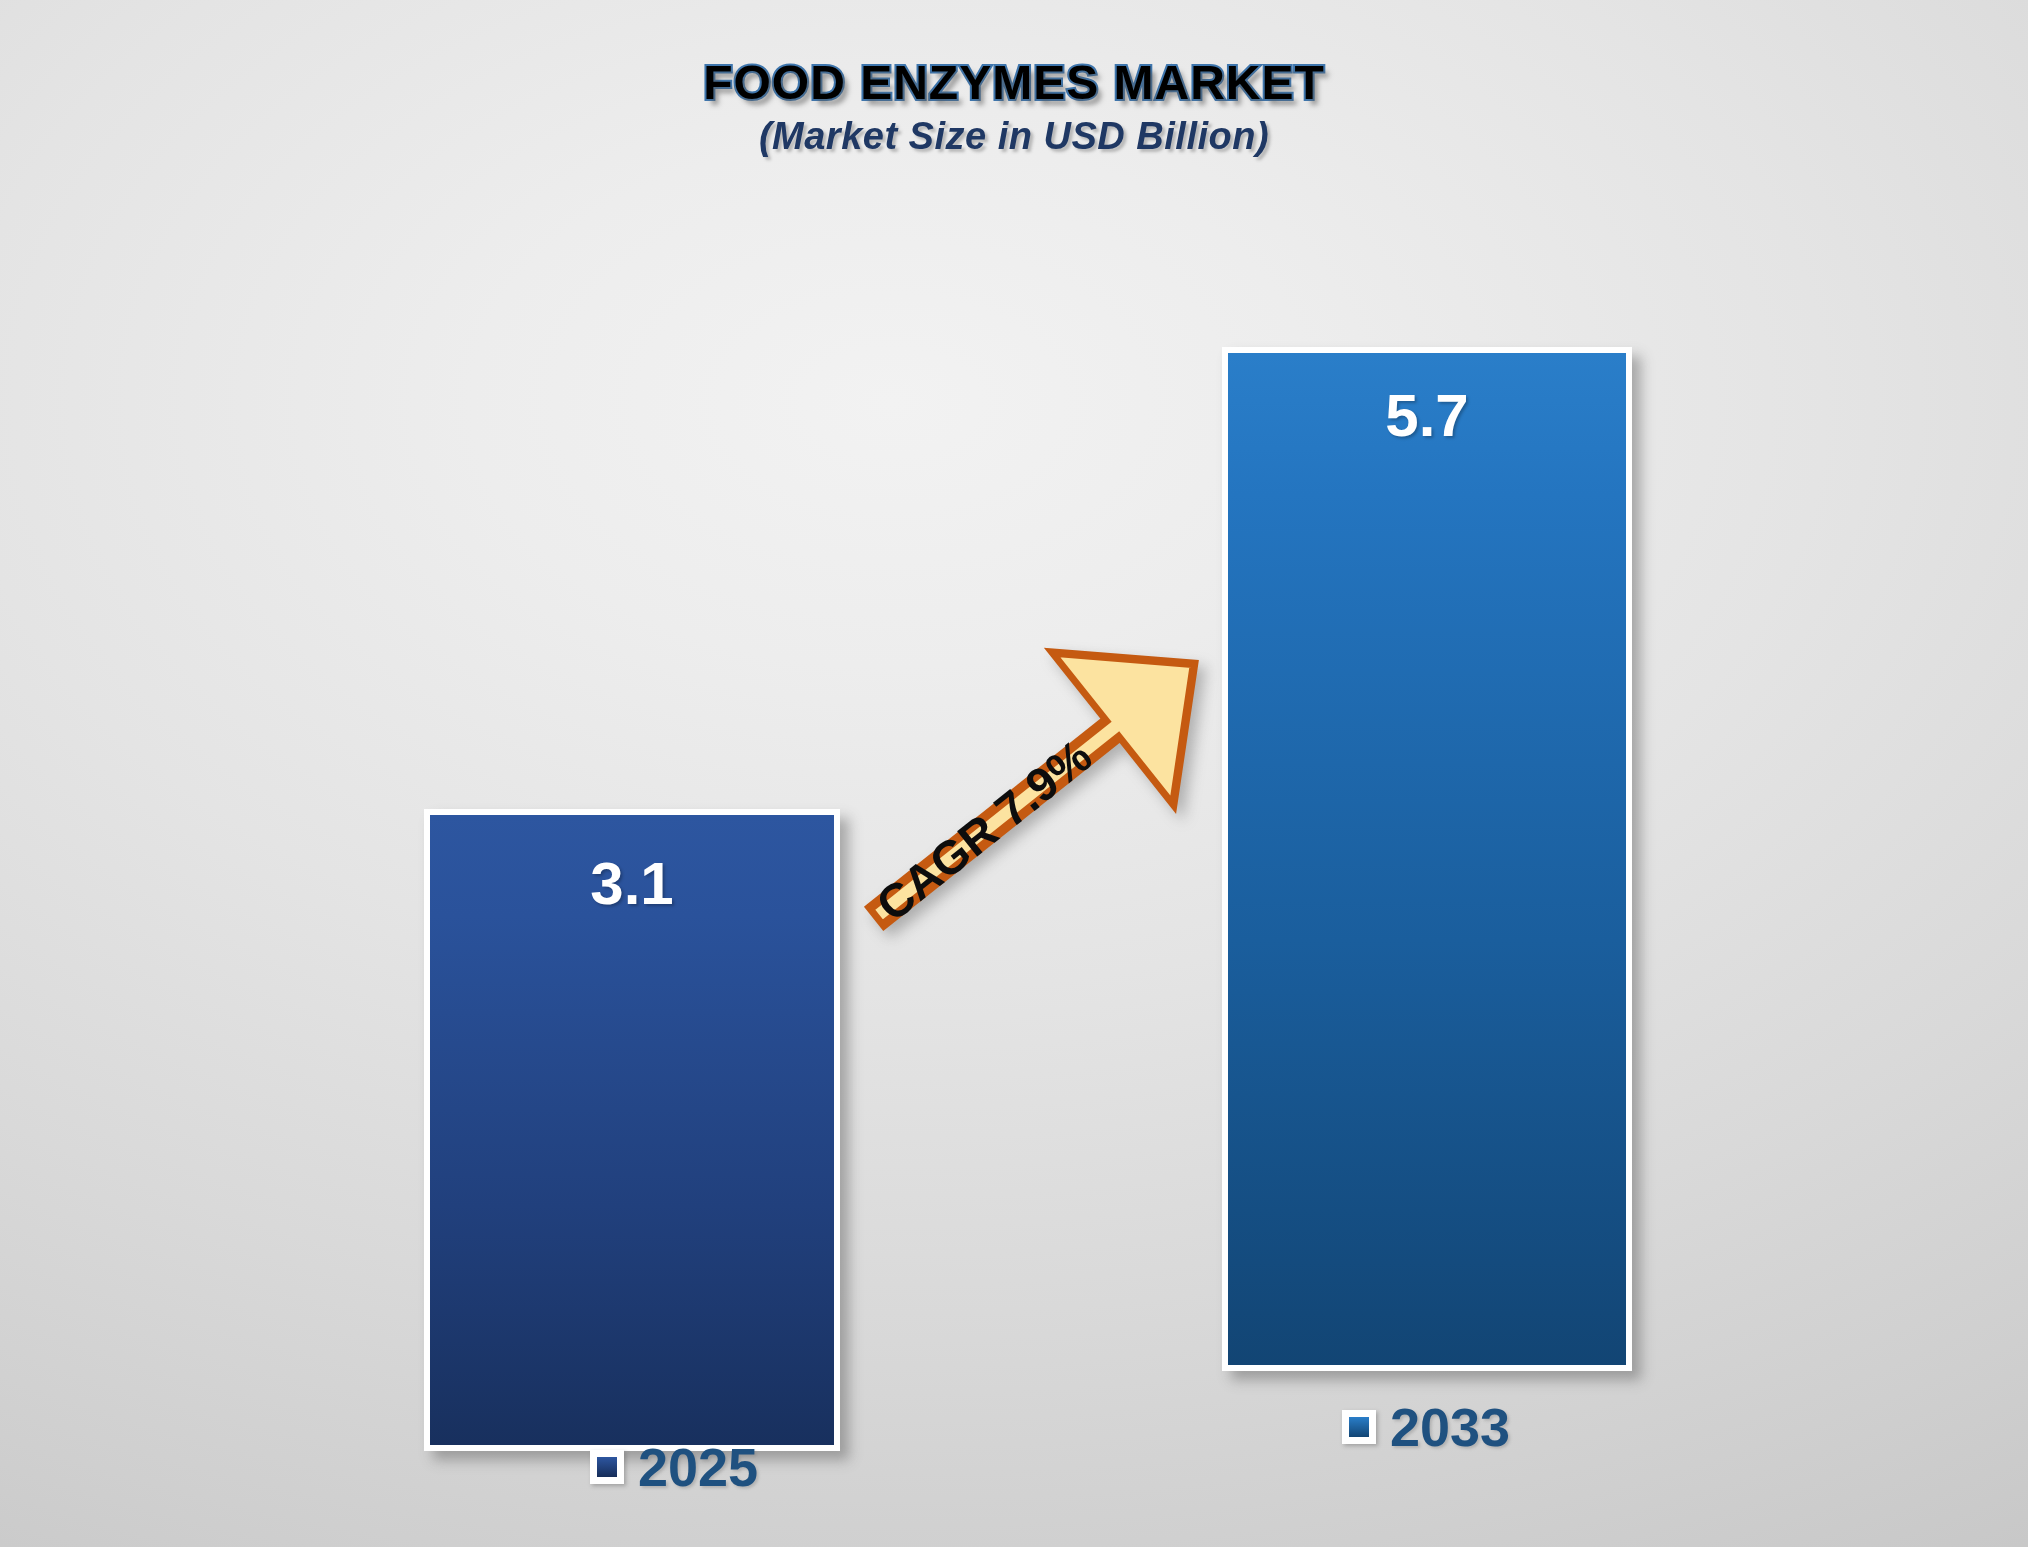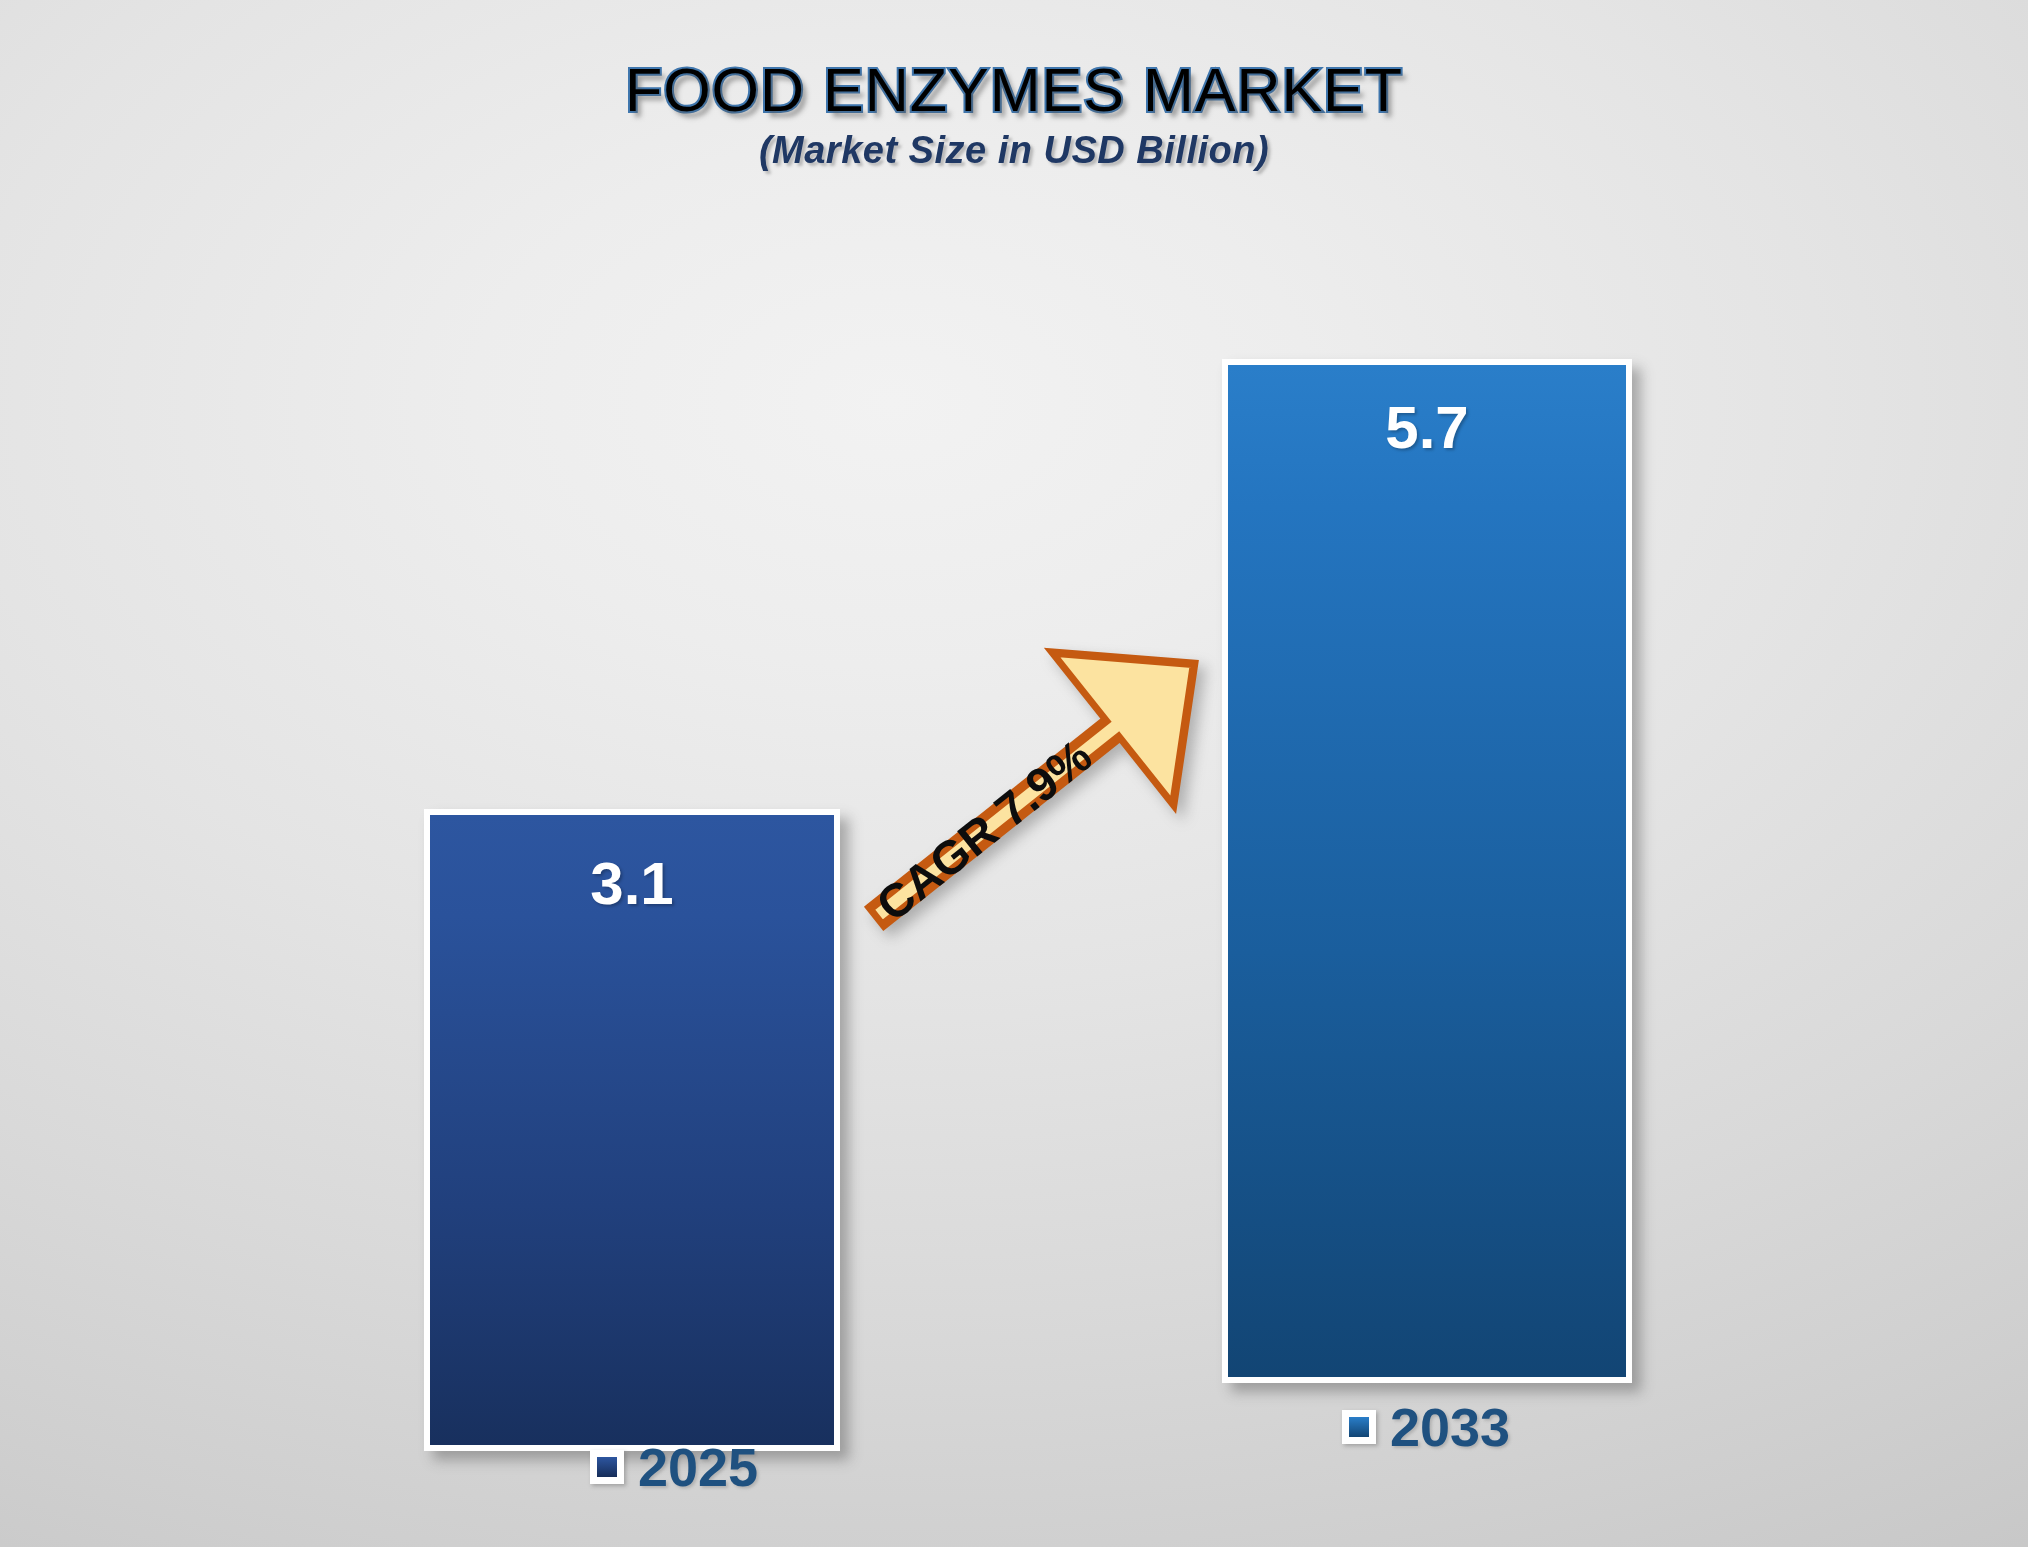--- a/index.html
+++ b/index.html
@@ -14,21 +14,21 @@
       radial-gradient(ellipse 115% 95% at 44% 26%, #f2f2f2 0%, #ededed 18%, #e4e4e4 40%, #d9d9d9 62%, #cfcfcf 80%, #c3c3c3 100%);
     overflow:hidden;
   }
   
   #title-wrap{
     position:absolute;left:0;right:0;top:58px;text-align:center;
     pointer-events:none;
   }
   .chart-title{
     display:inline-block;
-    font-size:61px;font-weight:normal;letter-spacing:1px;
+    font-size:48px;font-weight:bold;letter-spacing:1px;
     color:#000000;
     -webkit-text-stroke:4px #3f76ad;
     paint-order:stroke fill;
     text-shadow:5px 6px 5px rgba(90,90,90,.55);
     line-height:1.06;
   }
   .chart-subtitle{
     display:block;margin-top:6px;
     font-size:38px;font-weight:bold;font-style:italic;
     color:#1f3864;
@@ -47,21 +47,21 @@
   .bar-value{
     position:absolute;left:0;right:0;
     text-align:center;
     color:#ffffff;font-weight:bold;
     text-shadow:2px 2px 3px rgba(0,0,0,.25);
   }
   #bar-2025{left:424px;top:809px;width:416px;height:642px;
     background:linear-gradient(180deg,#2d56a0 0%,#2a529b 16%,#21407d 62%,#18305e 100%);}
   #bar-2025 .bar-value{top:34px;font-size:60px;}
   #bar-2033{left:1222px;top:347px;width:410px;height:1024px;
-    background:linear-gradient(180deg,#2a7ec9 0%,#2475c0 14%,#1a5e9d 58%,#124574 100%);margin-top:12px;}
+    background:linear-gradient(180deg,#2a7ec9 0%,#2475c0 14%,#1a5e9d 58%,#124574 100%);}
   #bar-2033 .bar-value{top:28px;font-size:60px;}
 
   
   #cagr-arrow{
     position:absolute;left:820px;top:600px;width:430px;height:380px;
     filter:drop-shadow(7px 7px 7px rgba(90,90,90,.40));
   }
   #cagr-arrow svg{display:block;width:430px;height:380px;overflow:visible;}
   .cagr-text{
     font-family:"Liberation Sans", sans-serif;

